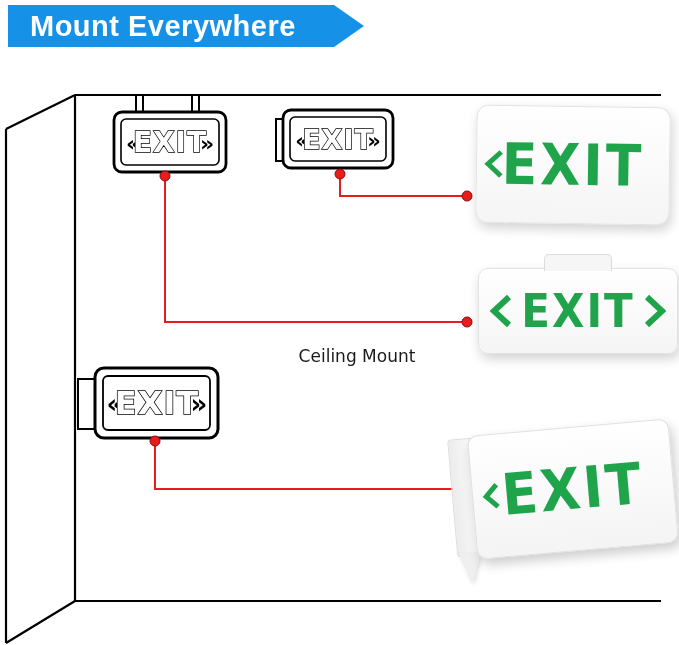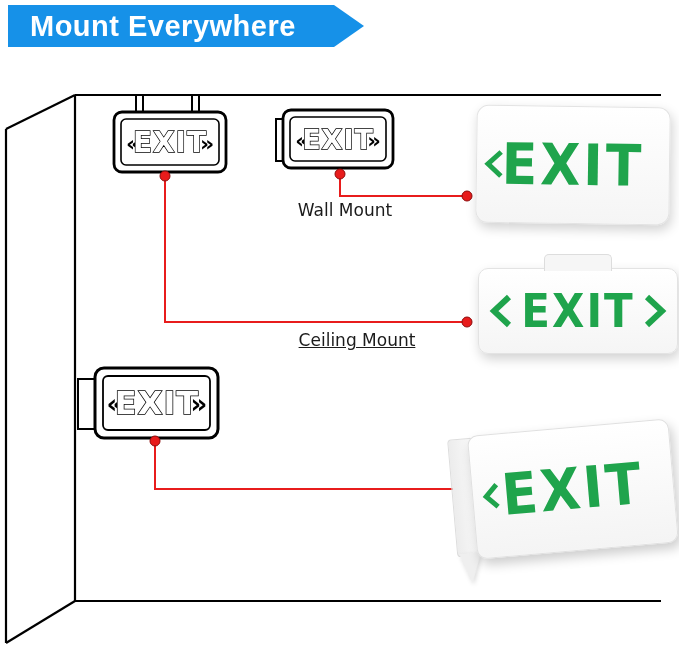--- a/index.html
+++ b/index.html
@@ -10,21 +10,21 @@
   .banner{position:absolute;left:8px;top:5px;width:356px;height:42px;background:#1691e8;
     clip-path:polygon(0 0,326px 0,356px 50%,326px 100%,0 100%);
     display:flex;align-items:center;z-index:6;}
   .banner-text{color:#fff;font-weight:bold;font-size:29px;padding-left:22px;letter-spacing:.5px;
     font-family:"Liberation Sans",sans-serif;}
 
   
   .mount-label{position:absolute;color:#1b1b1b;font-size:17px;text-align:center;white-space:pre;z-index:4;
     font-family:"DejaVu Sans",sans-serif;}
   .label-wall{left:280px;top:200px;width:130px;}
-  .label-ceiling{left:272px;top:330px;width:170px;text-decoration:underline;}
+  .label-ceiling{left:272px;top:346px;width:170px;}
   .label-end{left:262px;top:494px;width:150px;}
 
   
   .sign-exit{fill:#fff;stroke:#000;paint-order:stroke;font-weight:bold;font-family:"DejaVu Sans",sans-serif;}
   .sign-chev{fill:#000;font-weight:bold;font-family:"DejaVu Sans",sans-serif;}
 
   
   .product{position:absolute;background:linear-gradient(180deg,#ffffff 0%,#f5f5f5 100%);
     border:1px solid #e3e3e3;border-radius:12px;box-shadow:2px 5px 12px rgba(0,0,0,.18);
     display:flex;align-items:center;justify-content:center;z-index:5;}
@@ -111,21 +111,20 @@
       <circle cx="467" cy="322" r="5" fill="#e81c1c" stroke="#8e0b0b" stroke-width="1"></circle>
     </g>
 
     <g>
       <polyline points="155,441 155,489 466,489" stroke="#e81c1c" stroke-width="2" fill="none"></polyline>
       <circle cx="155" cy="441" r="5" fill="#e81c1c" stroke="#8e0b0b" stroke-width="1"></circle>
       <circle cx="467" cy="489" r="5" fill="#e81c1c" stroke="#8e0b0b" stroke-width="1"></circle>
     </g>
   </svg>
 
-  <div class="mount-label label-wall">Wall Mount</div>
   <div class="mount-label label-ceiling">Ceiling Mount</div>
 
   <div class="product product-wall">
     <svg class="chev-abs" width="20" height="32" viewBox="0 0 20 32">
       <polyline points="17,4 4,16 17,28" fill="none" stroke-width="5" stroke="#1fa44c"></polyline>
     </svg>
     <div class="exit-big">EXIT</div>
   </div>
 
   <div class="product product-ceiling">

